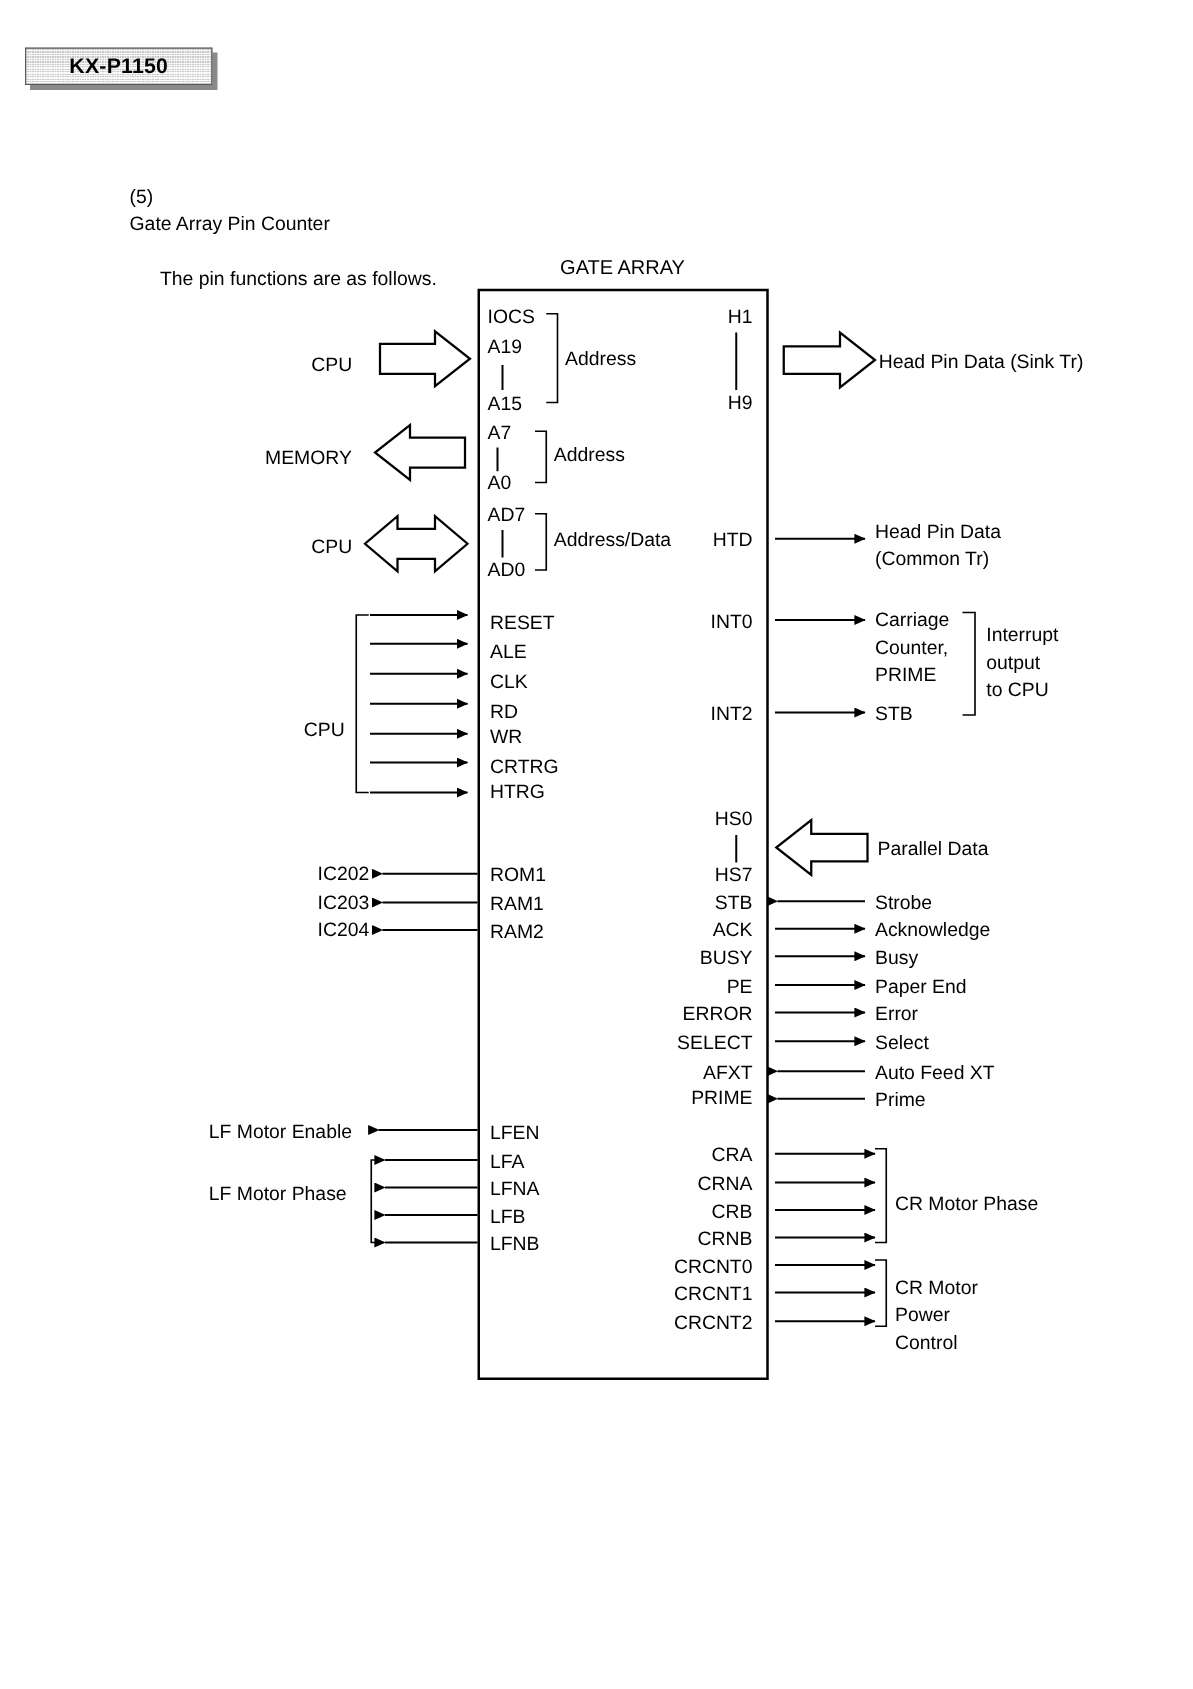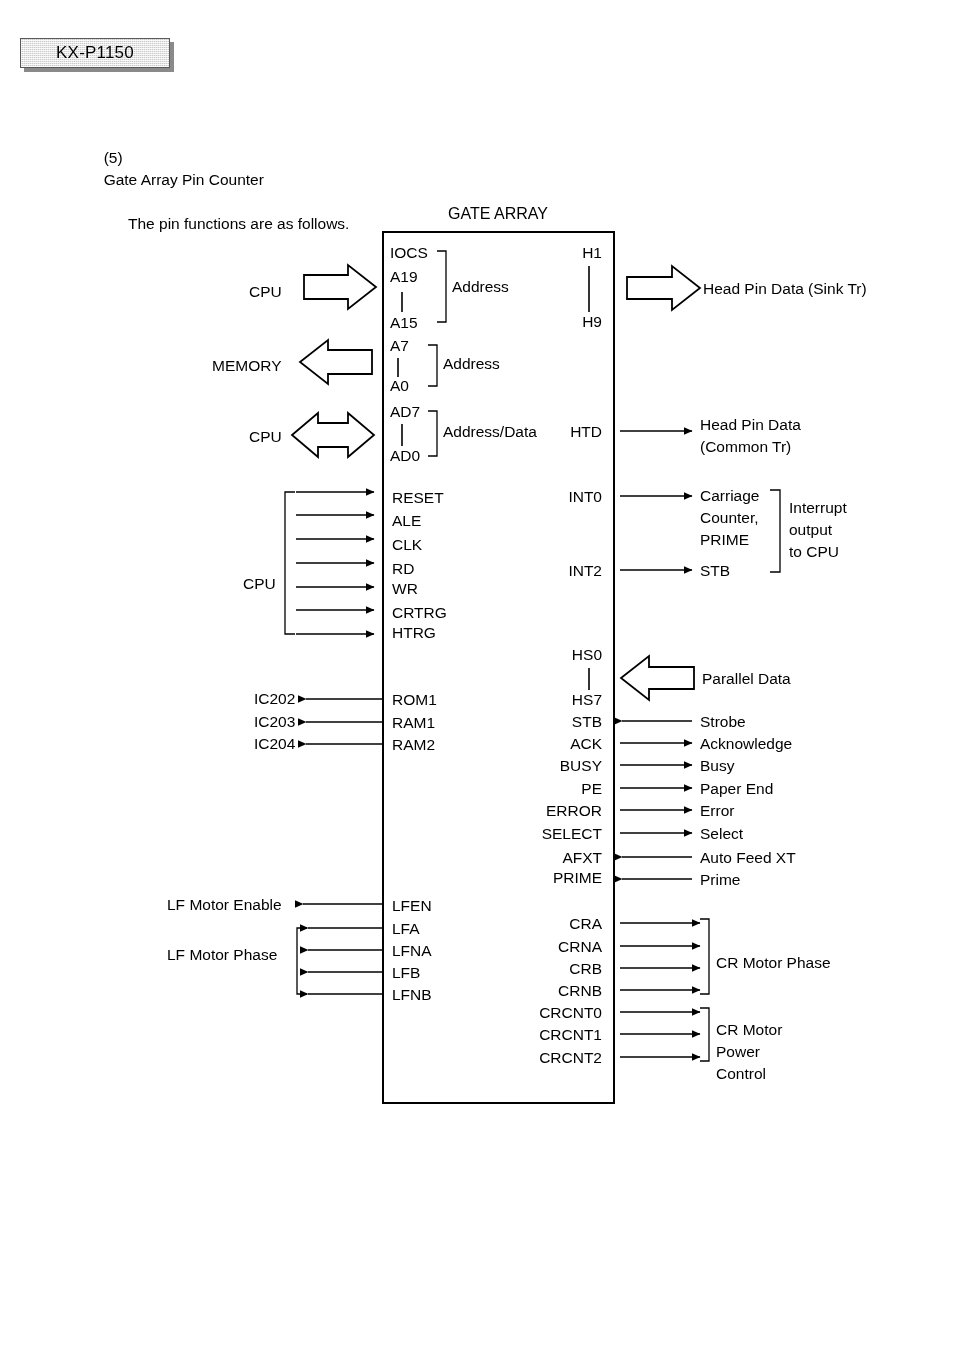--- a/index.html
+++ b/index.html
@@ -42,21 +42,21 @@
     background-color: #c9c9c9;
     background-image:
       repeating-linear-gradient(0deg, rgba(255,255,255,.85) 0 1px, rgba(0,0,0,0) 1px 2px),
       repeating-linear-gradient(90deg, rgba(255,255,255,.55) 0 1px, rgba(0,0,0,0) 1px 2px);
     display: flex;
     align-items: center;
     justify-content: center;
   }
   #header-tag .plate span {
     font-size: 17px;
-    font-weight: normal;
+    font-weight: bold;
     letter-spacing: .2px;
     color: #000;
     text-shadow: 0 0 1px rgba(255,255,255,.9);
   }
 
   
   #section-heading {
     position: absolute;
     left: 95px;
     top: 125px;

